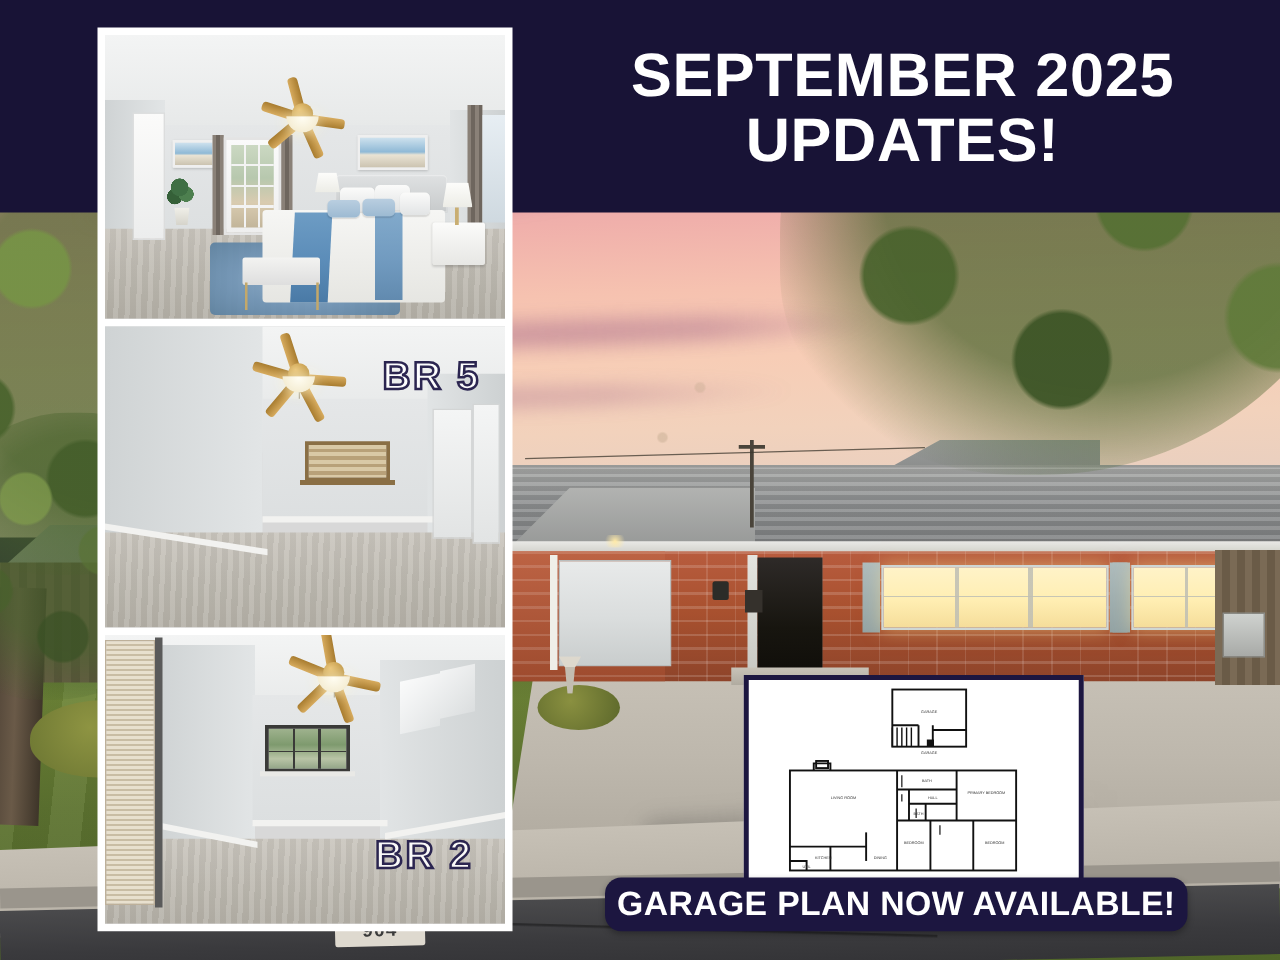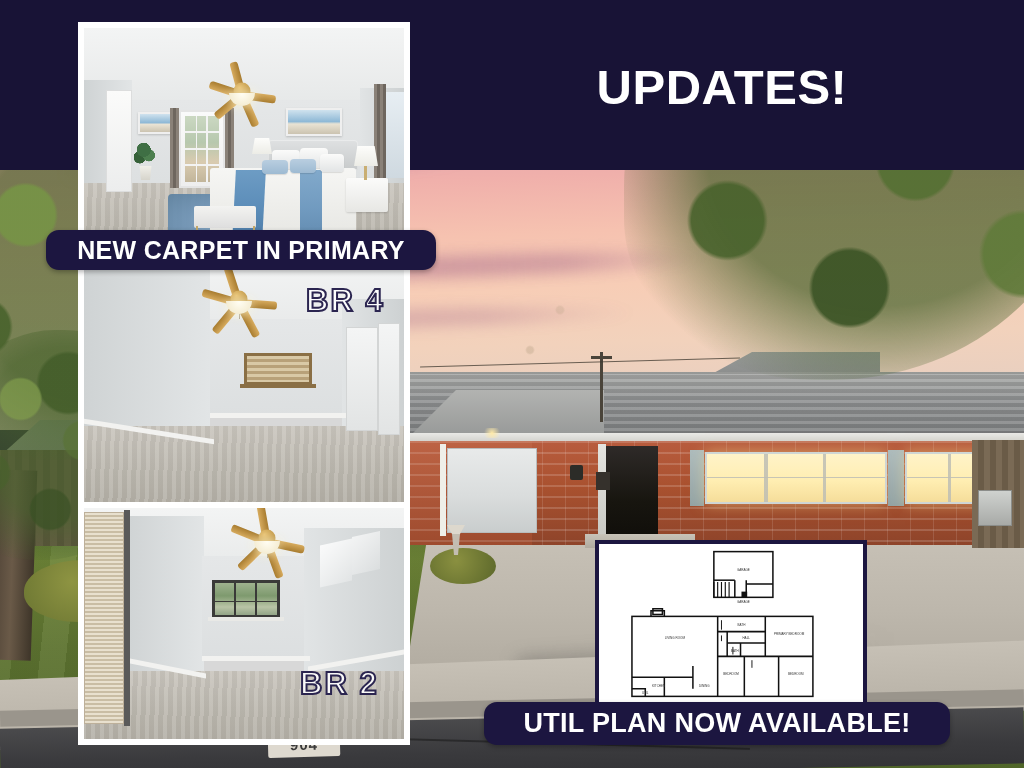--- a/index.html
+++ b/index.html
@@ -512,20 +512,21 @@
     <div class="shadow-drive"></div>
     <div class="walk-lower"></div>
     <div class="curb"></div>
     <div class="street"></div>
     <div class="street-crack"></div>
     <div class="house-num">904</div>
   </div>
 
   <div class="header-band"></div>
   <div class="header-title">
+    <span>SEPTEMBER 2025</span>
     <span>UPDATES!</span>
   </div>
 
   <div class="photo-col">
 
     <div class="photo p1">
       <div class="ceiling"></div>
       <div class="wall-back" style="left:44px; top:72px; width:236px; height:92px;"></div>
       <div class="wall-left" style="left:0; top:52px; width:48px; height:128px;"></div>
       <div class="wall-right" style="left:276px; top:60px; width:44px; height:120px;"></div>
@@ -602,21 +603,21 @@
         <div class="blade" style="width:38px; transform:rotate(4deg);"></div>
         <div class="blade" style="width:38px; transform:rotate(62deg);"></div>
         <div class="blade" style="width:38px; transform:rotate(130deg);"></div>
         <div class="blade" style="width:38px; transform:rotate(196deg);"></div>
         <div class="blade" style="width:38px; transform:rotate(252deg);"></div>
         <div class="fan-hub"></div>
         <div class="fan-light"></div>
         <div class="fan-pull"></div>
       </div>
 
-      <div class="br-label" style="left:222px; top:22px;">BR 4</div>
+      <div class="br-label" style="left:222px; top:22px;">BR 5</div>
     </div>
 
     <div class="photo p3">
       <div class="ceiling" style="height:40%;"></div>
       <div class="wall-left" style="left:42px; top:8px; width:78px; height:182px;"></div>
       <div class="wall-back" style="left:118px; top:48px; width:108px; height:104px;"></div>
       <div class="wall-right" style="left:220px; top:20px; width:100px; height:172px;"></div>
       <div class="floor-carpet" style="height:68px;">
         <div class="carpet-tex"></div>
       </div>
@@ -702,16 +703,15 @@
         <text x="140" y="113">BATH</text>
         <text x="136" y="138">BEDROOM</text>
         <text x="204" y="138">BEDROOM</text>
         <text x="60" y="150">KITCHEN</text>
         <text x="108" y="150">DINING</text>
         <text x="46" y="158">UTIL</text>
       </g>
     </svg>
   </div>
 
-  <div class="pill pill-carpet">NEW CARPET IN PRIMARY</div>
-  <div class="pill pill-floor">UTIL PLAN NOW AVAILABLE!</div>
+  <div class="pill pill-floor">GARAGE PLAN NOW AVAILABLE!</div>
 
 </div>
 
 </body></html>

